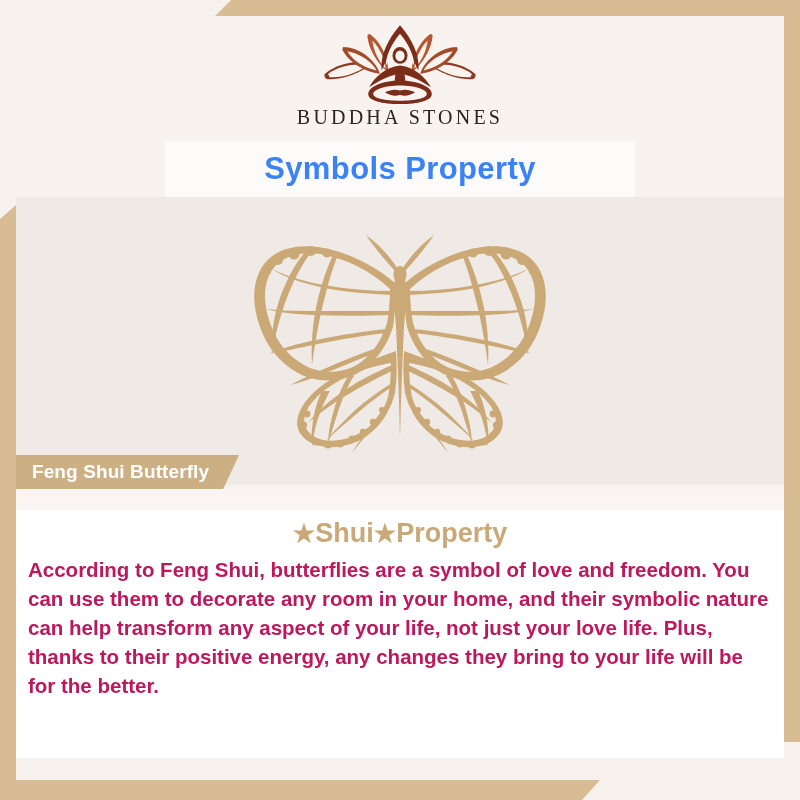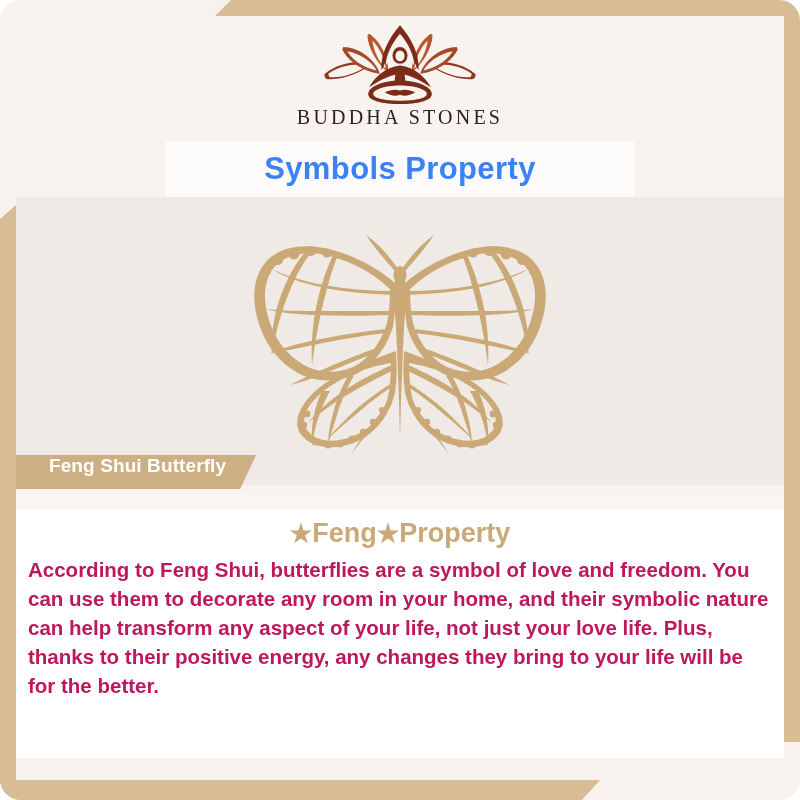--- a/index.html
+++ b/index.html
@@ -10,21 +10,20 @@
   body {
     font-family: "Liberation Sans", sans-serif;
   }
 
   #page {
     position: relative;
     width: 800px;
     height: 800px;
     overflow: hidden;
     background: #F7F2EE;
-    border-radius: 21px;
   }
 
   
   .band {
     position: absolute;
     background: #D8BC93;
   }
   .band-top {
     left: 215px;
     top: 0;
@@ -118,23 +117,24 @@
     height: 236px;
     display: block;
   }
 
   
   .badge {
     position: absolute;
     left: 16px;
     top: 455px;
     height: 34px;
-    padding: 0 30px 0 33px;
+    padding: 0 30px 0 16px;
     background: #CDAF84;
     display: flex;
+    align-items: center;
     clip-path: polygon(0 0, 100% 0, calc(100% - 16px) 100%, 0 100%);
   }
   .badge-text {
     font-size: 19px;
     font-weight: bold;
     color: #FFFFFF;
     white-space: nowrap;
     letter-spacing: 0.1px;
   }
 
@@ -357,17 +357,17 @@
     </svg>
   </div>
 
   <div class="badge">
     <span class="badge-text">Feng Shui Butterfly</span>
   </div>
 
   <div class="divider-strip"></div>
 
   <div class="content">
-    <div class="tagline"><span class="star">★</span><span>Feng</span><span class="star">★</span><span>Property</span></div>
+    <div class="tagline"><span class="star">★</span><span>Shui</span><span class="star">★</span><span>Property</span></div>
     <p class="body-text">According to Feng Shui, butterflies are a symbol of love and freedom. You can use them to decorate any room in your home, and their symbolic nature can help transform any aspect of your life, not just your love life. Plus, thanks to their positive energy, any changes they bring to your life will be for the better.</p>
   </div>
 
 </div>
 
 </body></html>

